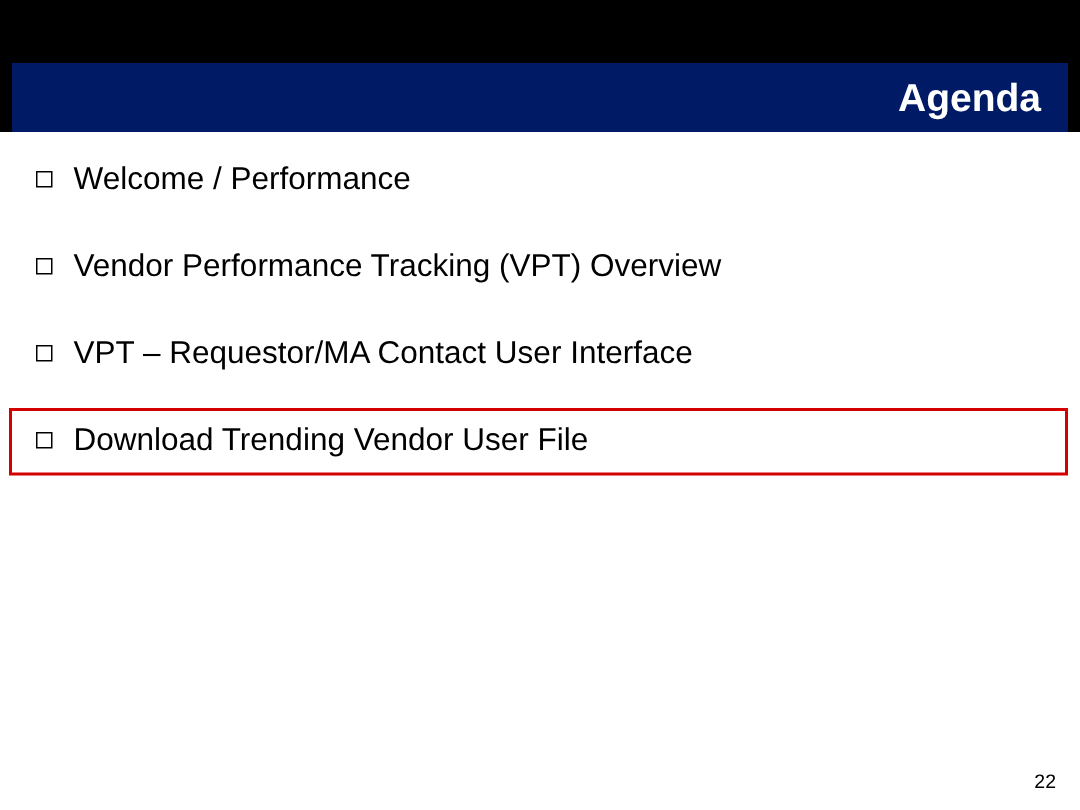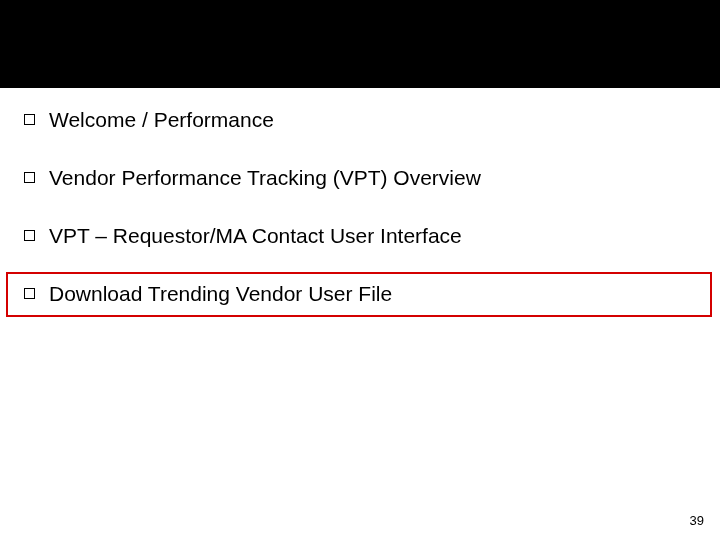--- a/index.html
+++ b/index.html
@@ -73,20 +73,23 @@
     color: #000;
   }
 </style>
 </head>
 <body>
 
 <div class="slide">
 
   <div class="header-band"></div>
 
+  <div class="title-band">
+    <span class="title-text">Agenda</span>
+  </div>
 
   <div class="agenda-list">
     <div class="agenda-item">
       <span class="bullet-box"></span>
       <span>Welcome / Performance</span>
     </div>
     <div class="agenda-item">
       <span class="bullet-box"></span>
       <span>Vendor Performance Tracking (VPT) Overview</span>
     </div>
@@ -95,15 +98,15 @@
       <span>VPT – Requestor/MA Contact User Interface</span>
     </div>
     <div class="agenda-item">
       <span class="bullet-box"></span>
       <span>Download Trending Vendor User File</span>
     </div>
   </div>
 
   <div class="highlight-box"></div>
 
-  <div class="page-number">39</div>
+  <div class="page-number">22</div>
 
 </div>
 
 </body></html>

